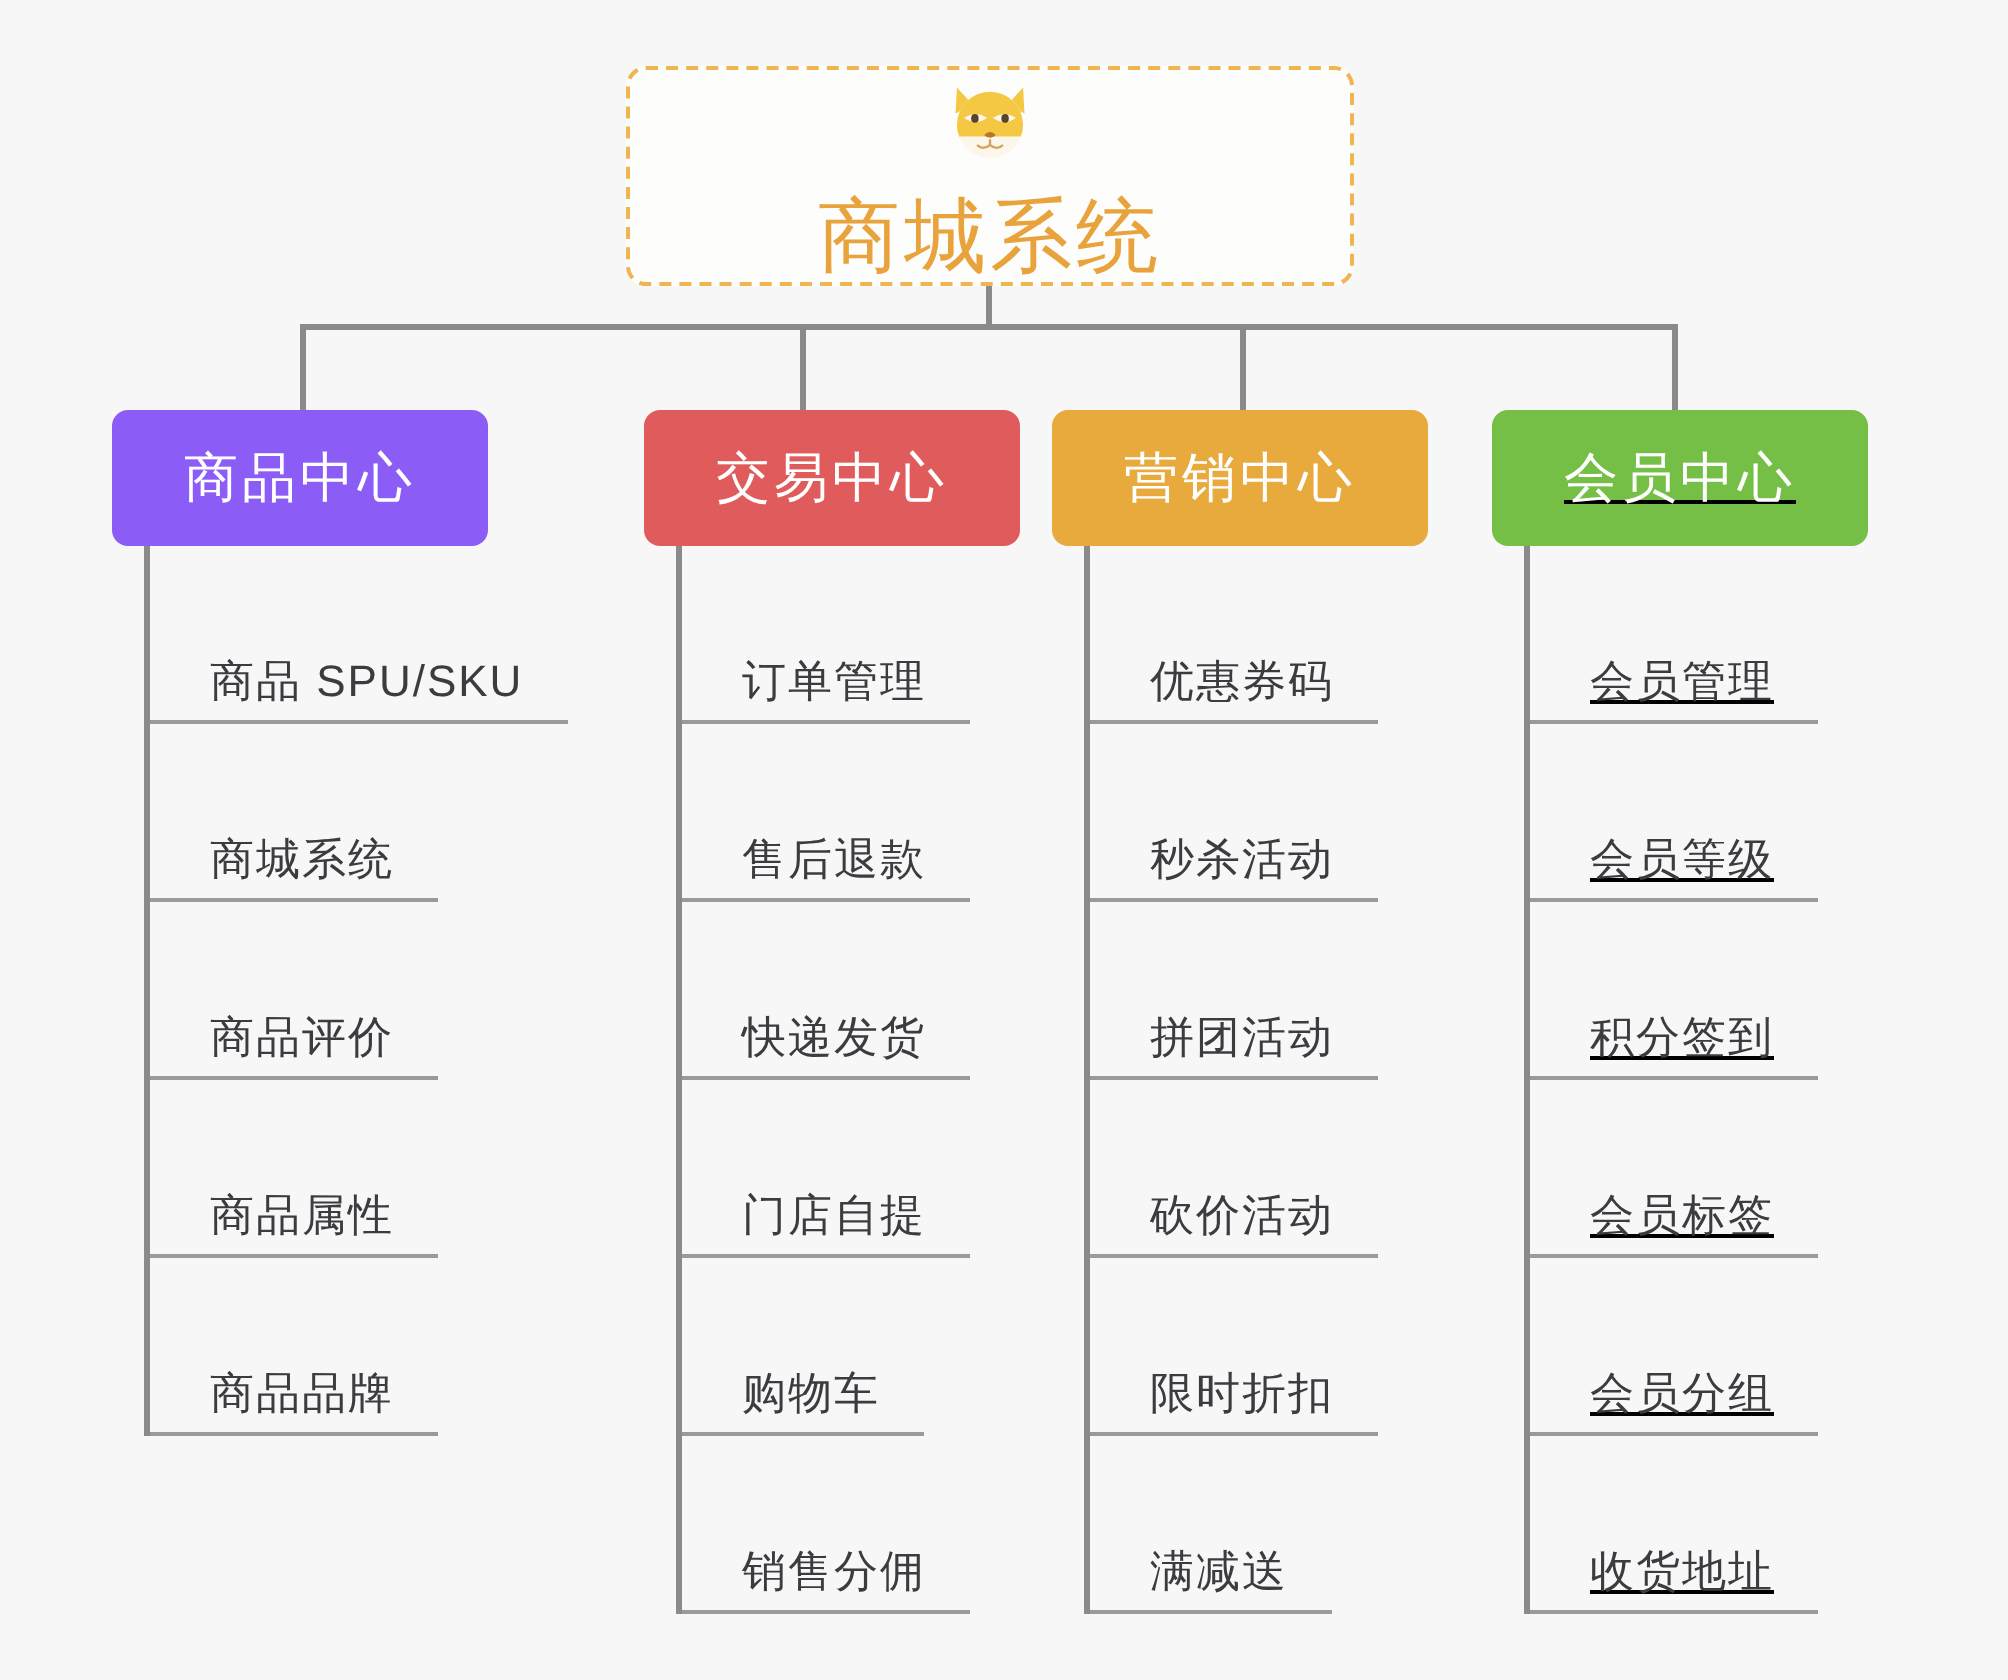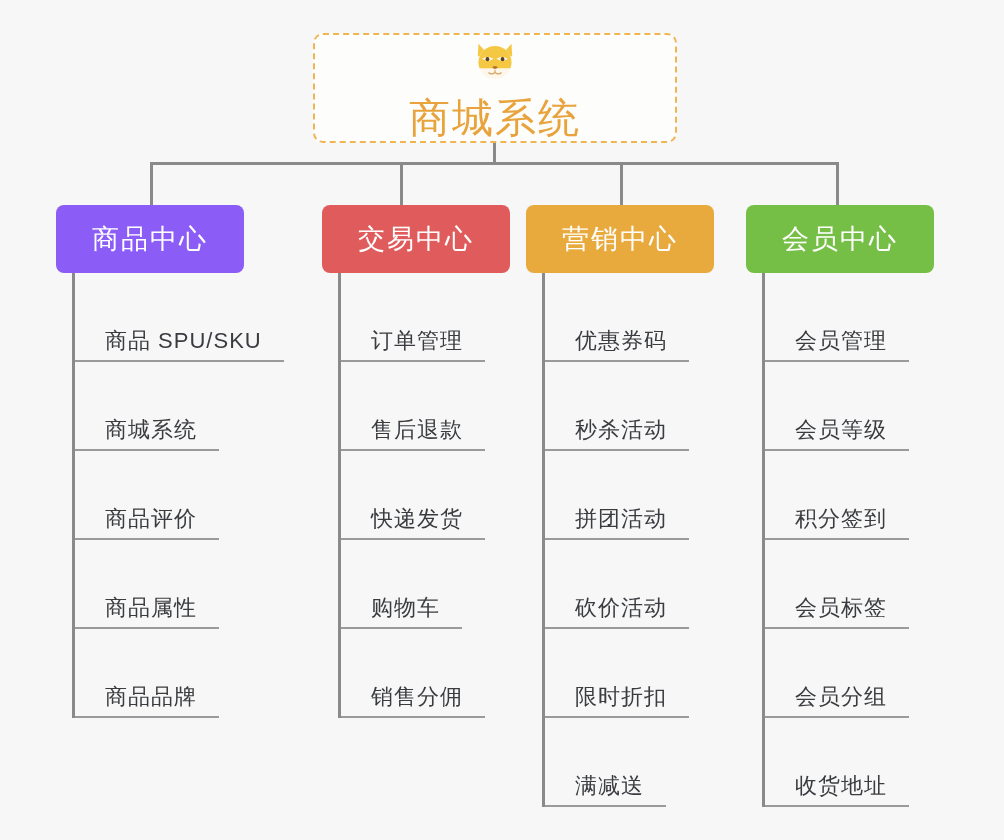--- a/index.html
+++ b/index.html
@@ -61,21 +61,21 @@
 
   
   .column {
     position: absolute;
     top: 205px;
     width: 230px;
   }
   .col-0 { left: 56px; }
   .col-1 { left: 322px; }
   .col-2 { left: 526px; }
-  .col-3 { left: 746px; }
+  .col-3 { left: 746px; text-decoration: underline; }
 
   .cat-box {
     height: 68px;
     border-radius: 8px;
     display: flex;
     align-items: center;
     justify-content: center;
     color: #ffffff;
     font-size: 27px;
     letter-spacing: 2px;
@@ -173,20 +173,23 @@
       <div class="leaf-item">
           <span class="leaf-label">订单管理</span>
         </div>
       <div class="leaf-item">
           <span class="leaf-label">售后退款</span>
         </div>
       <div class="leaf-item">
           <span class="leaf-label">快递发货</span>
         </div>
       <div class="leaf-item">
+          <span class="leaf-label">门店自提</span>
+        </div>
+      <div class="leaf-item">
           <span class="leaf-label">购物车</span>
         </div>
       <div class="leaf-item">
           <span class="leaf-label">销售分佣</span>
         </div>
     </div>
   </div>
 
   <div class="column col-2">
     <div class="cat-box" style="background: rgb(232, 169, 61);">

